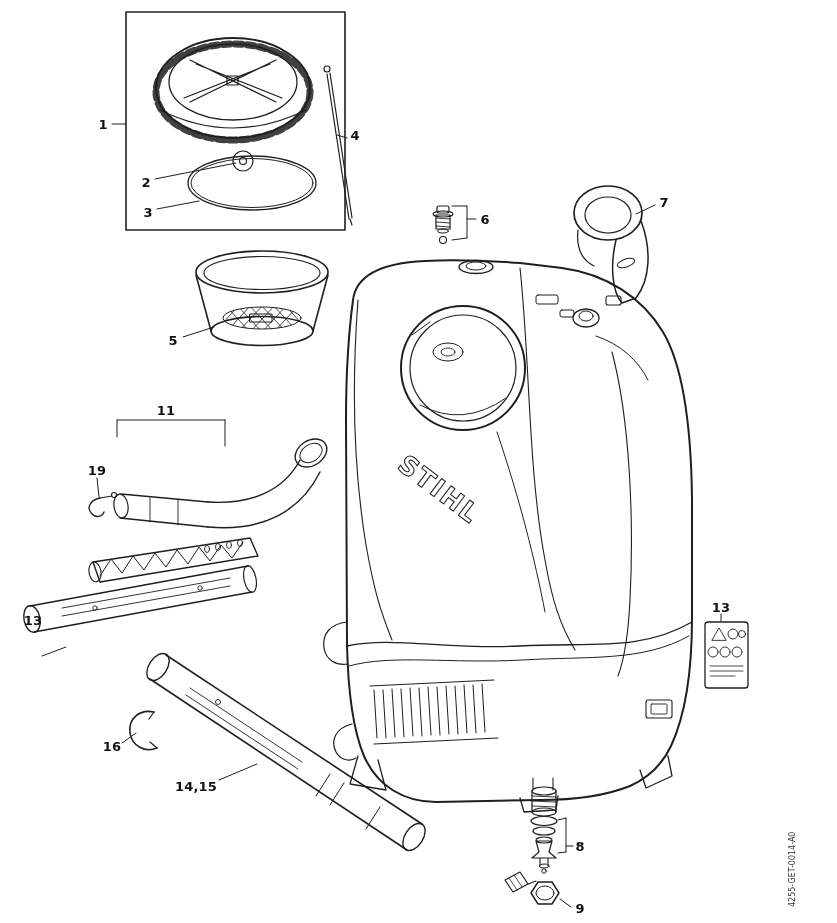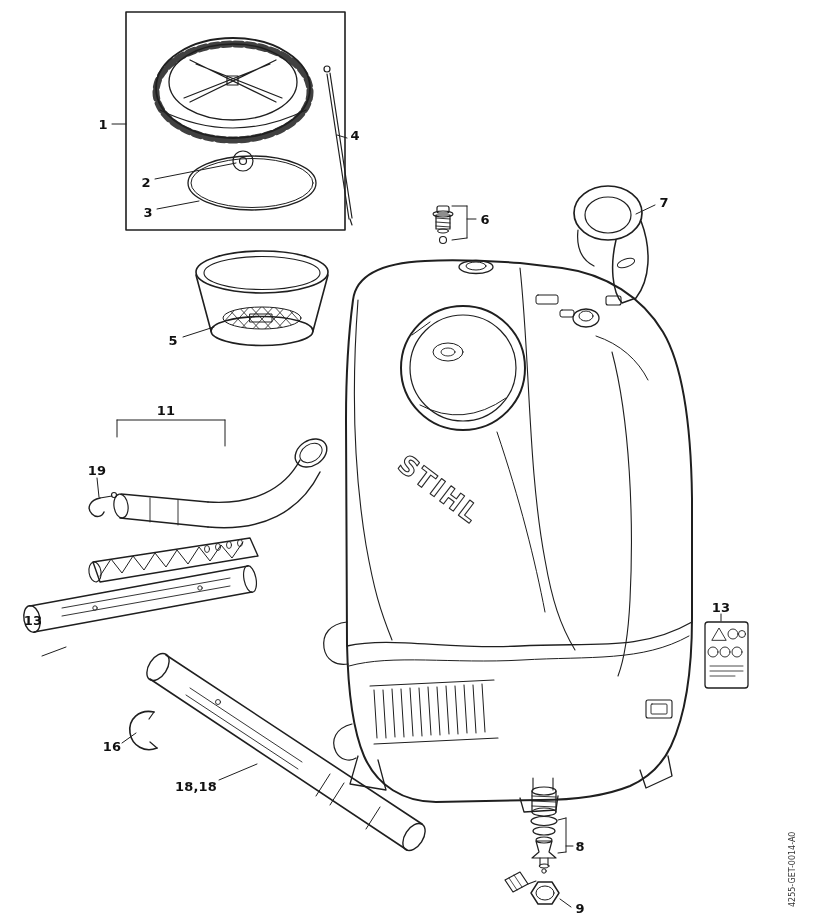--- a/index.html
+++ b/index.html
@@ -251,16 +251,16 @@
 <div class="callout" style="left:355px;top:135px">4</div>
 <div class="callout" style="left:173px;top:340px">5</div>
 <div class="callout" style="left:485px;top:219px">6</div>
 <div class="callout" style="left:664px;top:202px">7</div>
 <div class="callout" style="left:580px;top:846px">8</div>
 <div class="callout" style="left:580px;top:908px">9</div>
 <div class="callout" style="left:721px;top:607px">13</div>
 <div class="callout" style="left:166px;top:410px">11</div>
 <div class="callout" style="left:97px;top:470px">19</div>
 <div class="callout" style="left:33px;top:620px">13</div>
-<div class="callout" style="left:196px;top:786px">18,18</div>
+<div class="callout" style="left:196px;top:786px">14,15</div>
 <div class="callout" style="left:112px;top:746px">16</div>
 
 </div>
 
 </body></html>

